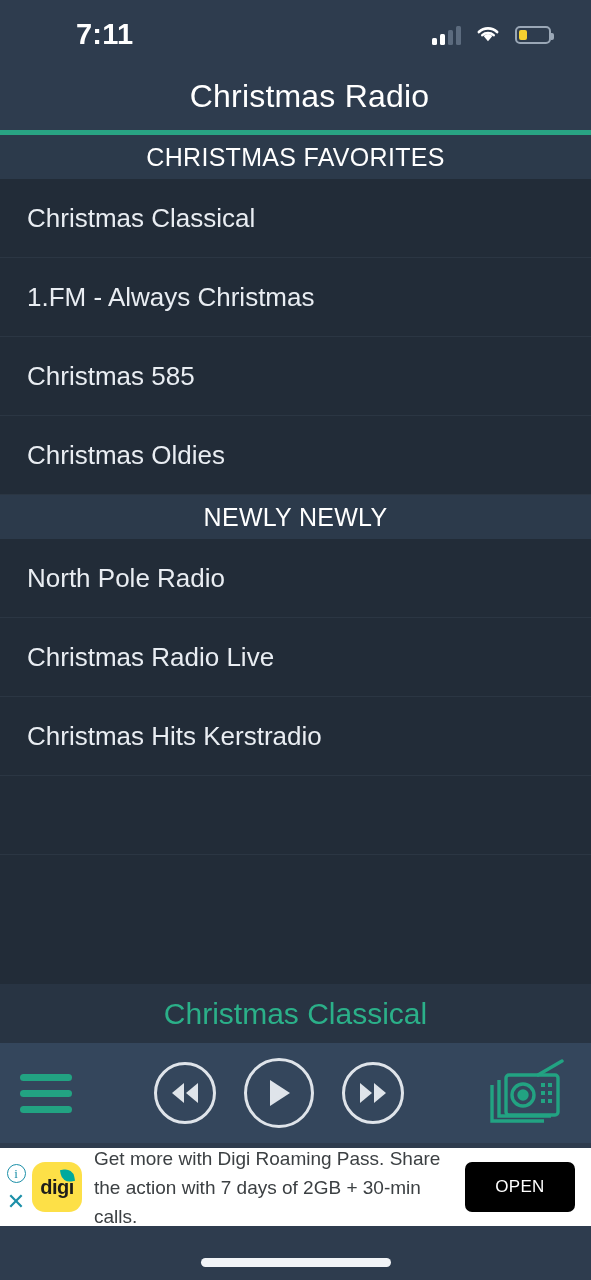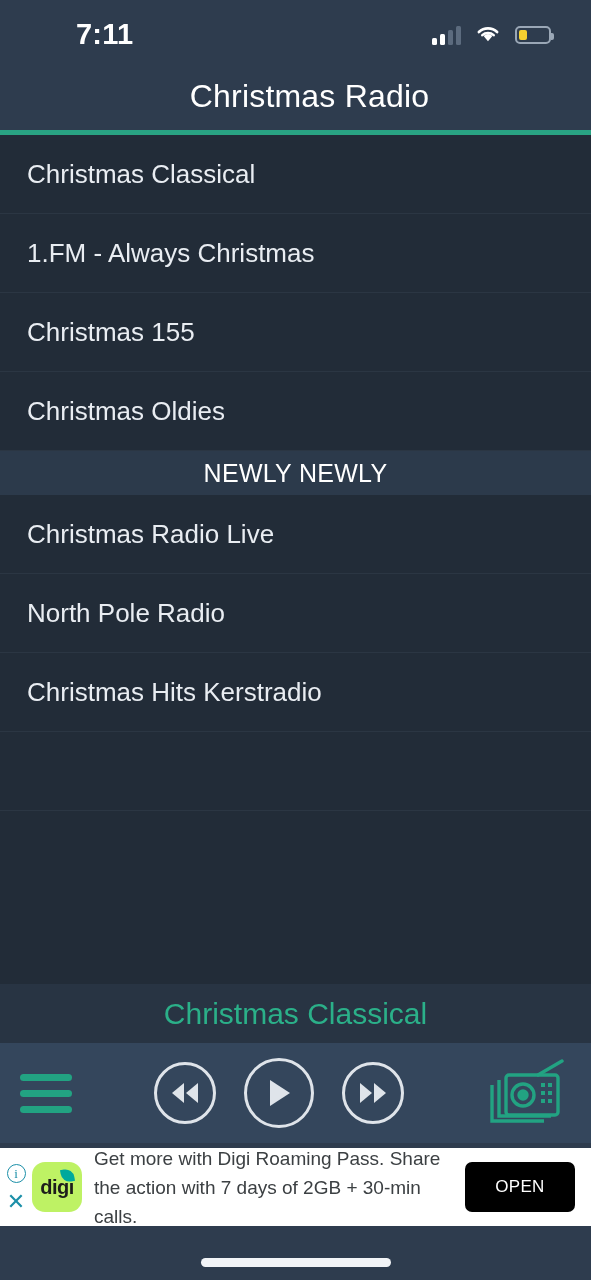--- a/index.html
+++ b/index.html
@@ -96,21 +96,21 @@
     width:32px; height:100%; display:flex; flex-direction:column;
     align-items:center; justify-content:center; gap:10px; flex:none;
   }
   .i-circle {
     width:19px; height:19px; border:1.6px solid #1b8fa8; border-radius:50%;
     color:#1b8fa8; font-size:13px; line-height:17px; text-align:center;
     font-family:"Liberation Serif", serif;
   }
   .x-close { color:#1b8fa8; font-size:22px; line-height:18px; }
   .ad-logo {
-    width:50px; height:50px; border-radius:13px; background:#bef264;
+    width:50px; height:50px; border-radius:13px; background:#fde047;
     display:flex; align-items:center; justify-content:center;
     position:relative; flex:none; margin-right:12px;
   }
   .ad-logo b { font-size:20px; color:#1d1d1b; font-weight:bold; letter-spacing:-0.5px; }
   .ad-logo i {
     position:absolute; right:8px; top:7px; width:13px; height:13px;
     border-radius:0 70% 0 70%; background:#00a99d; transform:rotate(-10deg);
   }
   .ad-text {
     flex:1; color:#3c4043; font-size:19px; line-height:29px;
@@ -156,41 +156,44 @@
     </div>
   </div>
 
   <div class="titlebar">
     <h1>Christmas Radio</h1>
   </div>
   <div class="accent"></div>
 
   <div class="list">
 
+    <div class="section-head">
+      <span>CHRISTMAS FAVORITES</span>
+    </div>
     <div class="row">
         <span>Christmas Classical</span>
       </div>
     <div class="row">
         <span>1.FM - Always Christmas</span>
       </div>
     <div class="row">
-        <span>Christmas 155</span>
+        <span>Christmas 585</span>
       </div>
     <div class="row">
         <span>Christmas Oldies</span>
       </div>
 
     <div class="section-head">
       <span>NEWLY NEWLY</span>
     </div>
     <div class="row">
+        <span>North Pole Radio</span>
+      </div>
+    <div class="row">
         <span>Christmas Radio Live</span>
-      </div>
-    <div class="row">
-        <span>North Pole Radio</span>
       </div>
     <div class="row">
         <span>Christmas Hits Kerstradio</span>
       </div>
 
     <div class="row">
         <span></span>
       </div>
   </div>
 

